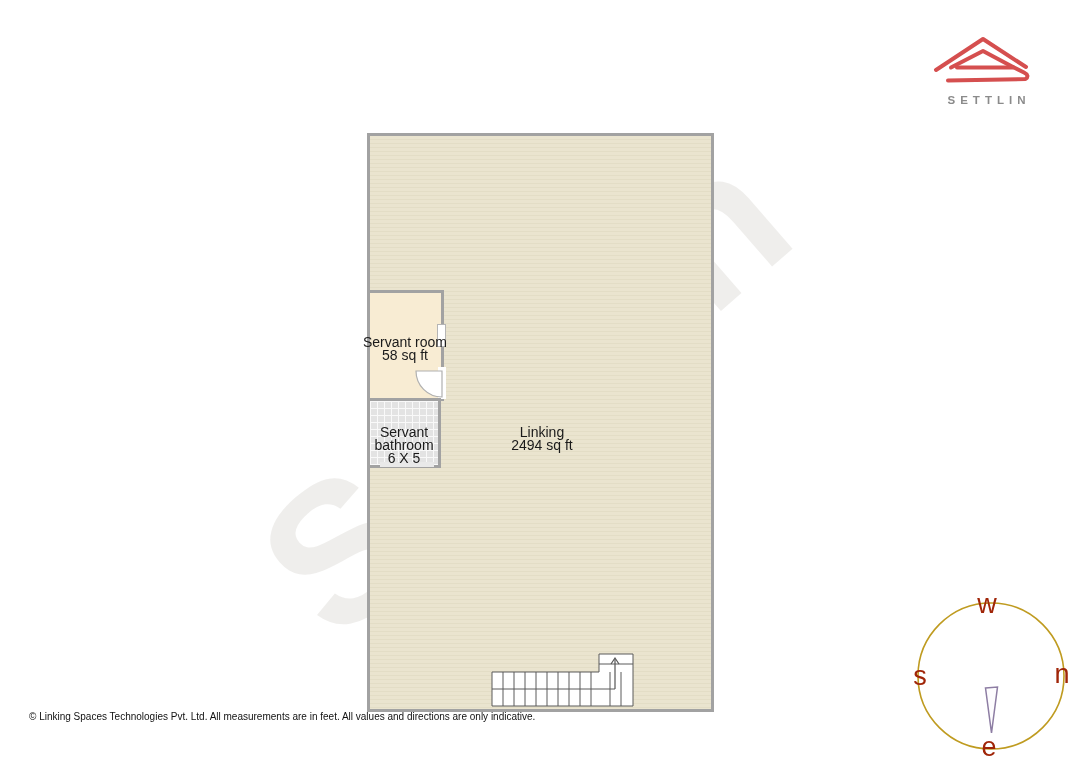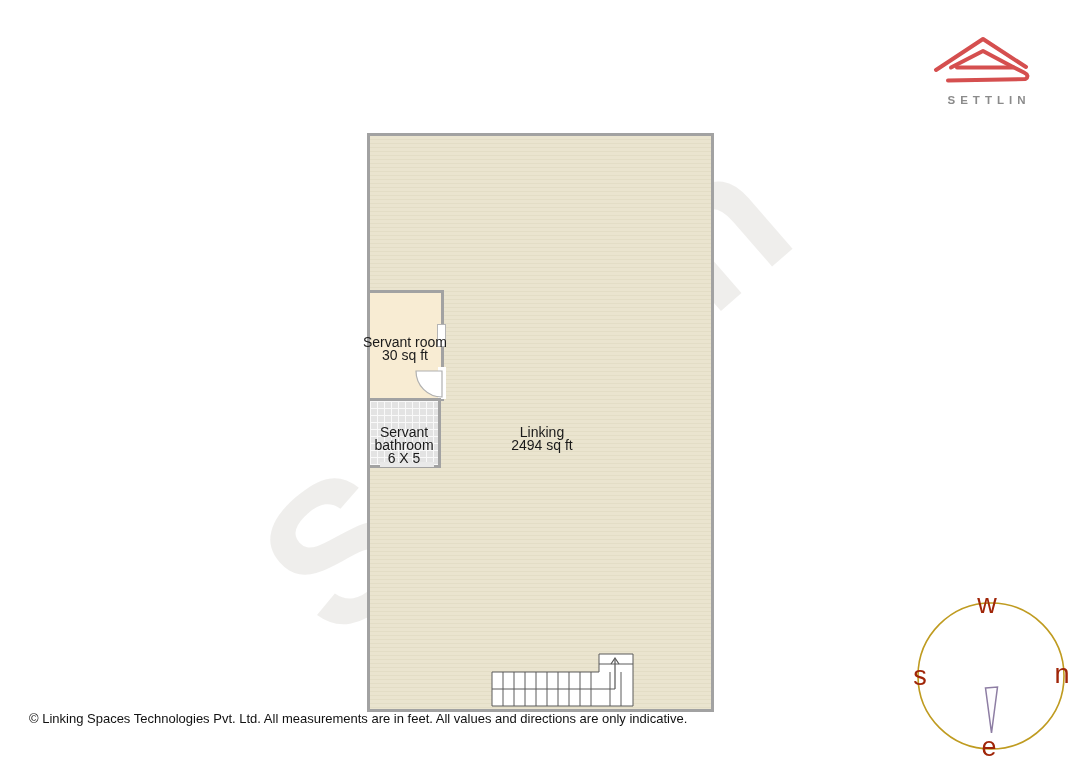--- a/index.html
+++ b/index.html
@@ -59,21 +59,21 @@
   }
   .lbl-servant { left:362px; top:336px; width:86px; }
   .lbl-bath    { left:354px; top:426px; width:100px; }
   .lbl-terrace { left:492px; top:426px; width:100px; }
   .room-area { display:block; }
   
   .compass-svg { position:absolute; left:905px; top:588px; }
   .compass-letter { font-family:"Liberation Sans", sans-serif; font-size:27px; fill:#a02508; }
   
   .footer-note {
-    position:absolute; left:29px; top:711px; font-size:13px; color:#111111;
+    position:absolute; left:29px; top:711px; font-size:10px; color:#111111;
     white-space:nowrap;
   }
 </style>
 </head>
 <body>
 
 <div class="stage">
 
   <div class="watermark">Settlin</div>
 
@@ -95,21 +95,21 @@
   <svg class="door-svg" width="40" height="38" viewBox="0 0 40 38">
     <rect x="28" y="2" width="8" height="32" fill="#ffffff"></rect>
     <path d="M 32,6 L 6,6 A 26,26 0 0 0 32,32 Z" fill="#ffffff" stroke="#b0b0b0" stroke-width="1.2"></path>
   </svg>
 
   <div class="room-bath"></div>
   <div class="bath-threshold"></div>
 
   <div class="room-label lbl-servant">
     <span>Servant room</span>
-    <span class="room-area">30 sq ft</span>
+    <span class="room-area">58 sq ft</span>
   </div>
   <div class="room-label lbl-bath">
     <span>Servant bathroom</span>
     <span class="room-area">6 X 5</span>
   </div>
   <div class="room-label lbl-terrace">
     <span>Linking</span>
     <span class="room-area">2494 sq ft</span>
   </div>
 

